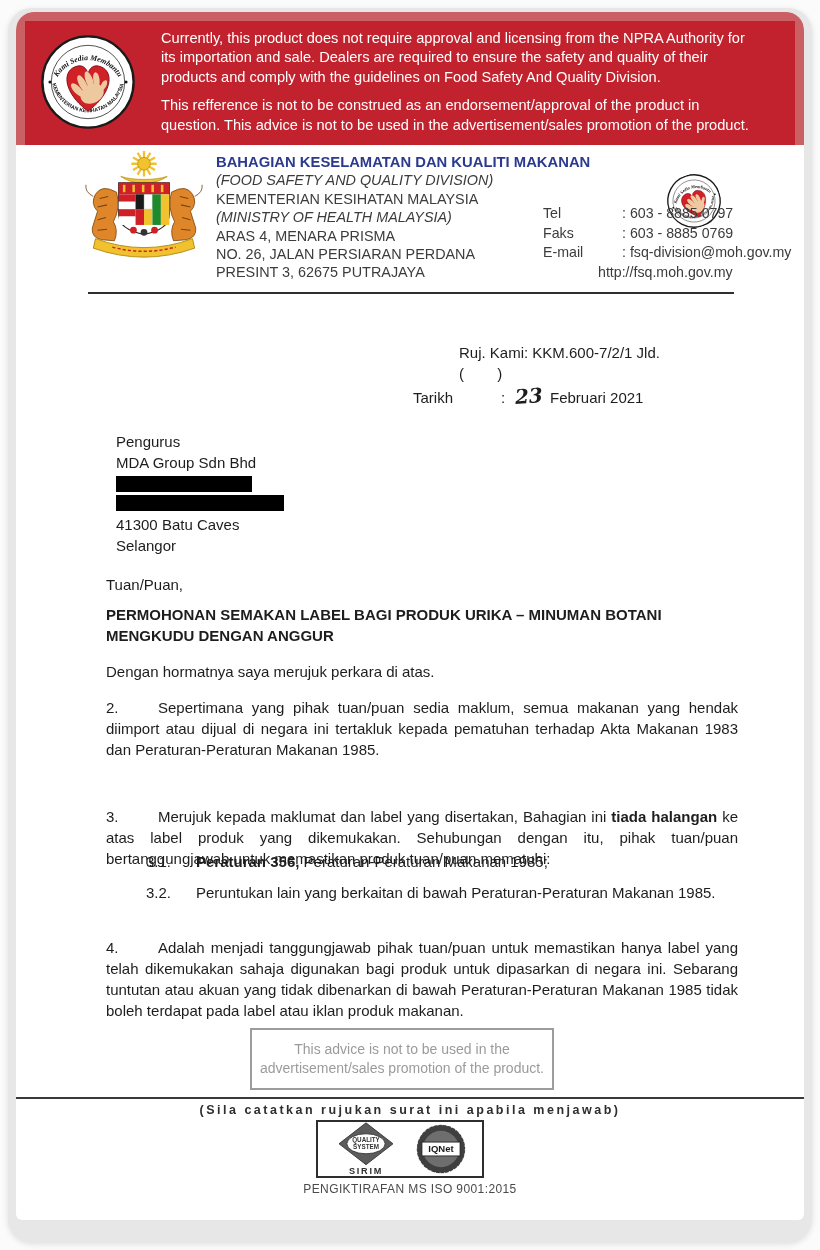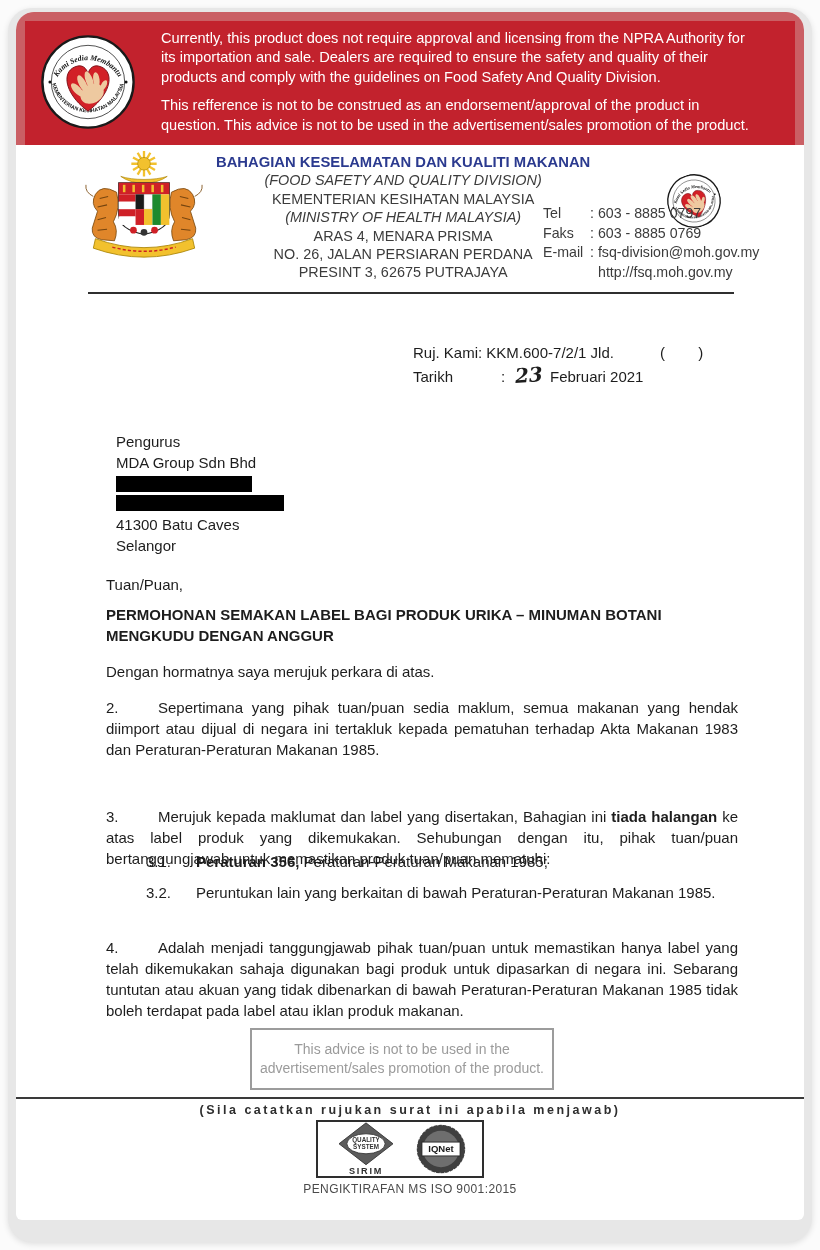--- a/index.html
+++ b/index.html
@@ -21,32 +21,32 @@
   }
   .banner {
     background:#c2222d; display:flex; align-items:center;
     padding:8px 16px 10px 16px; min-height:100px;
   }
   .banner-logo { width:94px; height:94px; flex:0 0 94px; }
   .banner-text { margin-left:26px; color:#ffffff; font-size:14.6px; line-height:1.33; width:600px; }
   .banner-text p + p { margin-top:9px; }
   
   .crest { position:absolute; left:64px; top:138px; width:128px; height:114px; }
-  .lh-info { position:absolute; left:200px; top:141px; font-size:14.4px; line-height:18.4px; color:#3c3c3c;text-align:center; }
+  .lh-info { position:absolute; left:200px; top:141px; font-size:14.4px; line-height:18.4px; color:#3c3c3c; }
   .lh-division { color:#2b3a8f; font-weight:bold; font-size:14.8px; }
   .lh-italic { font-style:italic; }
   .contact { position:absolute; left:527px; top:192px; font-size:14.2px; line-height:19.5px; color:#3c3c3c; }
-  .contact .row { display:flex; }
+  .contact .row { display:flex;gap:32px; }
   .contact .lbl { width:47px; flex:0 0 47px; }
   .contact .web { padding-left:55px; }
   .heart-small { position:absolute; left:651px; top:162px; width:54px; height:54px; transform:rotate(-18deg); }
   .lh-divider { position:absolute; left:72px; top:280px; width:646px; border-top:2px solid #2f2f2f; }
   
   .refblock { position:absolute; left:397px; top:330px; font-size:15px; color:#1d1d1d; line-height:21px; }
-  .ref-row1 { display:flex; align-items:baseline; }
+  .ref-row1 { display:flex; align-items:baseline;flex-direction:column; }
   .ref-brackets { margin-left:46px; letter-spacing:0; white-space:pre; }
   .ref-row2 { display:flex; align-items:baseline; margin-top:2px; }
   .tarikh-lbl { width:88px; flex:0 0 88px; }
   .tarikh-colon { margin-right:10px; }
   .handwritten { font-family:"DejaVu Serif",serif; font-style:italic; font-weight:bold; font-size:20px; transform:rotate(-4deg); display:inline-block; margin-right:7px; }
   
   .recipient { position:absolute; left:100px; top:419px; font-size:15px; line-height:21px; color:#1d1d1d; }
   .redact { background:#000; height:16px; margin:3px 0; }
   .redact.r1 { width:136px; }
   .redact.r2 { width:168px; }

